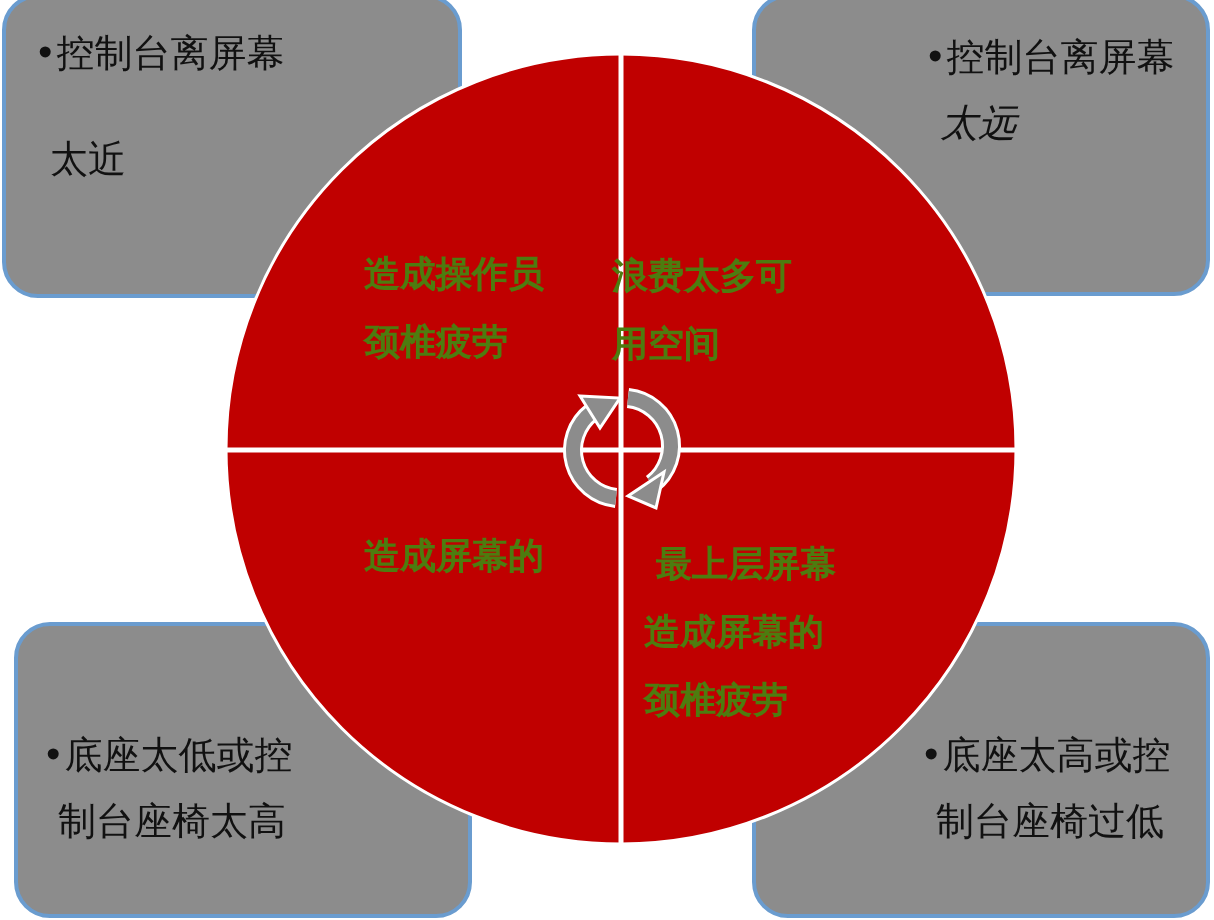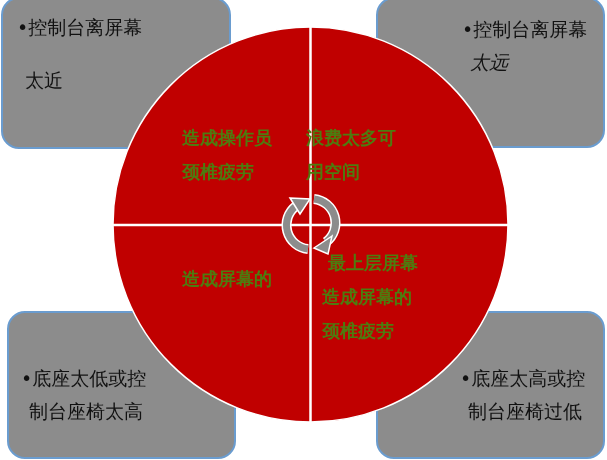--- a/index.html
+++ b/index.html
@@ -36,21 +36,21 @@
       color: #4d7c0f;
       font-weight: bold;
       font-size: 18px;
       line-height: 34px;
       white-space: nowrap;
     }
     #q-tl { left: 182px; top: 121px; }
     #q-tr { left: 306px; top: 121px; font-family: Liberation Serif, serif; }
     #q-bl { left: 182px; top: 262px; }
     #q-br { left: 322px; top: 246px; }
-    #q-br .first { padding-left: 6px; }
+    #q-br .first { padding-left: 6px; margin-top: 20px; }
   </style>
 </head>
 <body>
 
 <div class="box" id="box-tl">
   <span class="line l1">•控制台离屏幕</span>
   <span class="line l2">太近</span>
 </div>
 <div class="box" id="box-tr">
   <span class="line l1">•控制台离屏幕</span>

